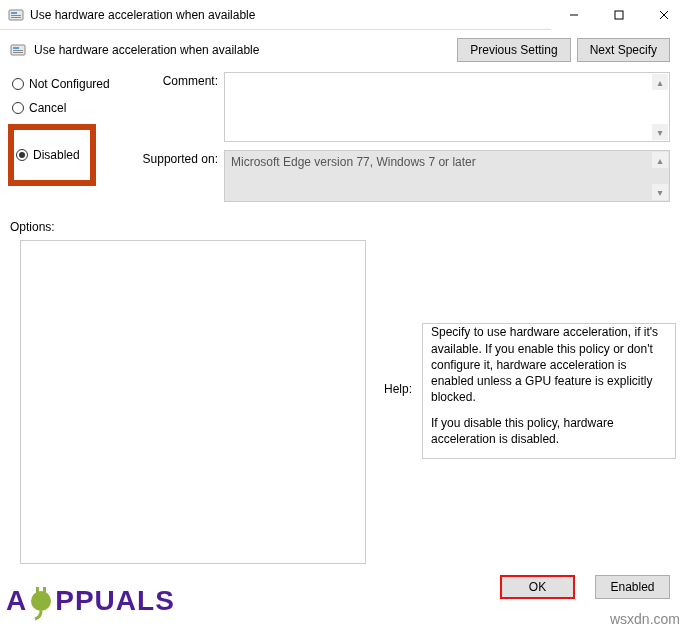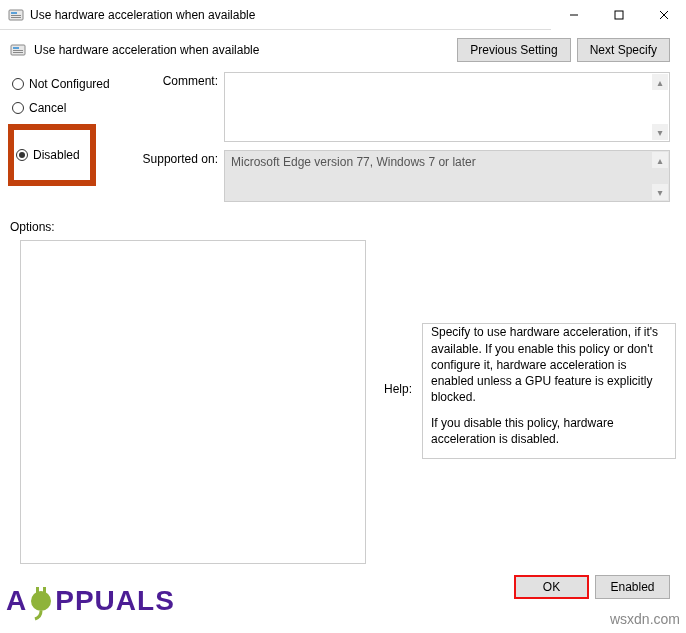--- a/index.html
+++ b/index.html
@@ -98,21 +98,21 @@
       overflow: hidden;
       position:relative;
       margin-left:10px;
     }
     .help-text p { margin-bottom: 10px; line-height:1.35;}
     .footer {
       position: absolute;
       right: 16px;
       bottom: 34px;
       display: flex;
-      gap: 6px;
+      gap: 20px;
     }
     .btn.ok-highlight { border: 2px solid #e11; padding:2px 10px;}
     .watermark {
       position: absolute;
       left: 6px;
       bottom: 14px;
       font-size: 28px;
       font-weight: 700;
       color: #4c1d95;
       font-family: Arial, sans-serif;

